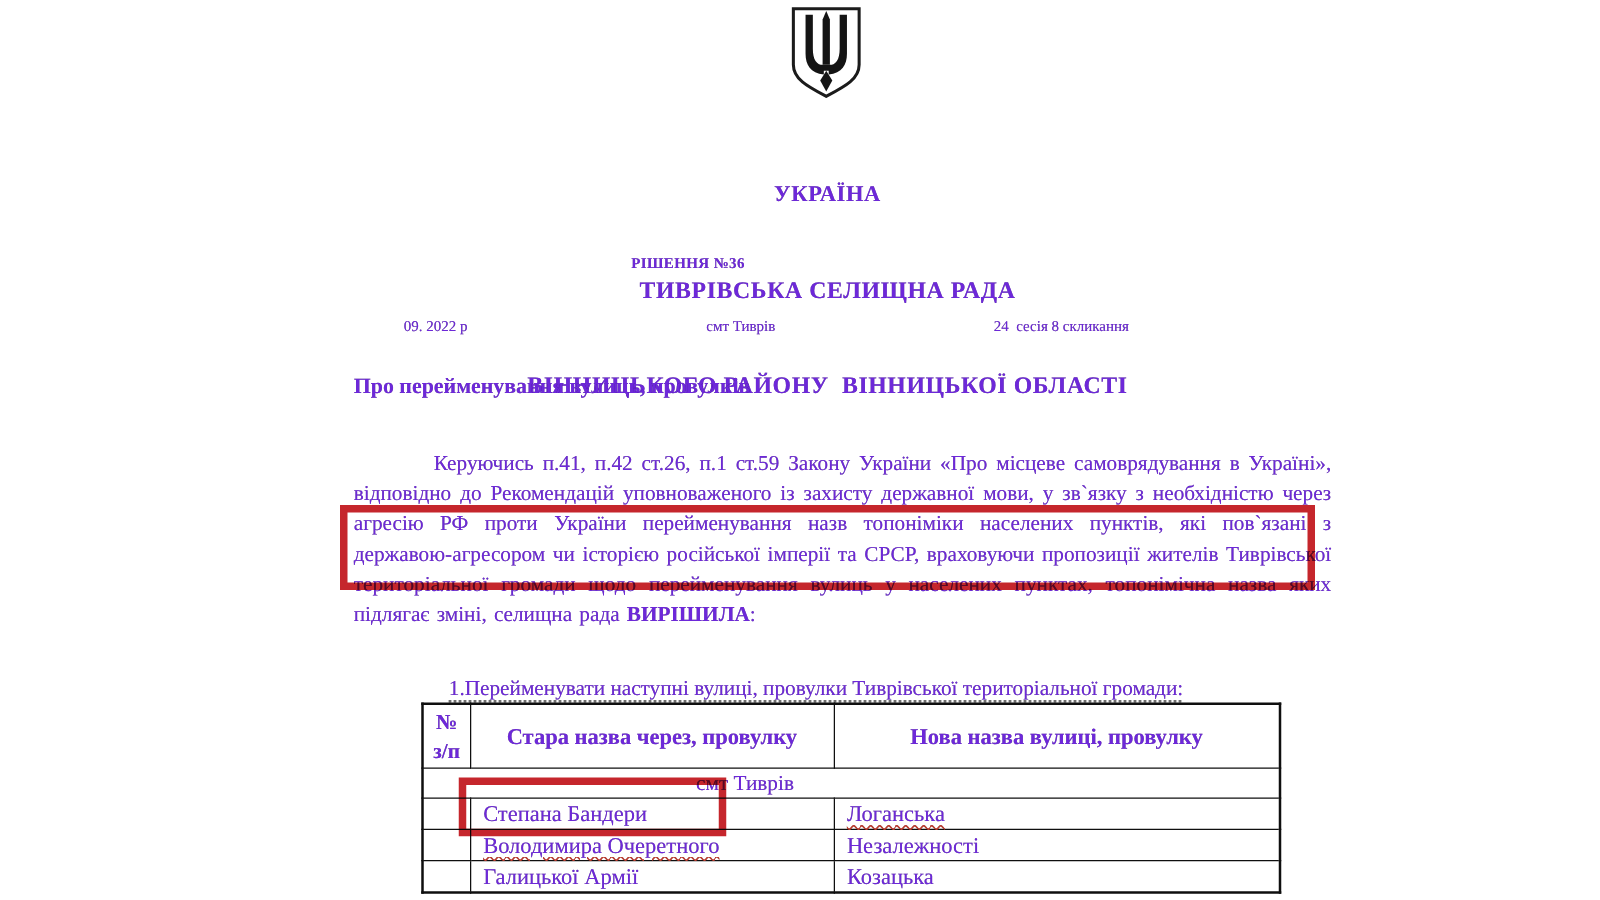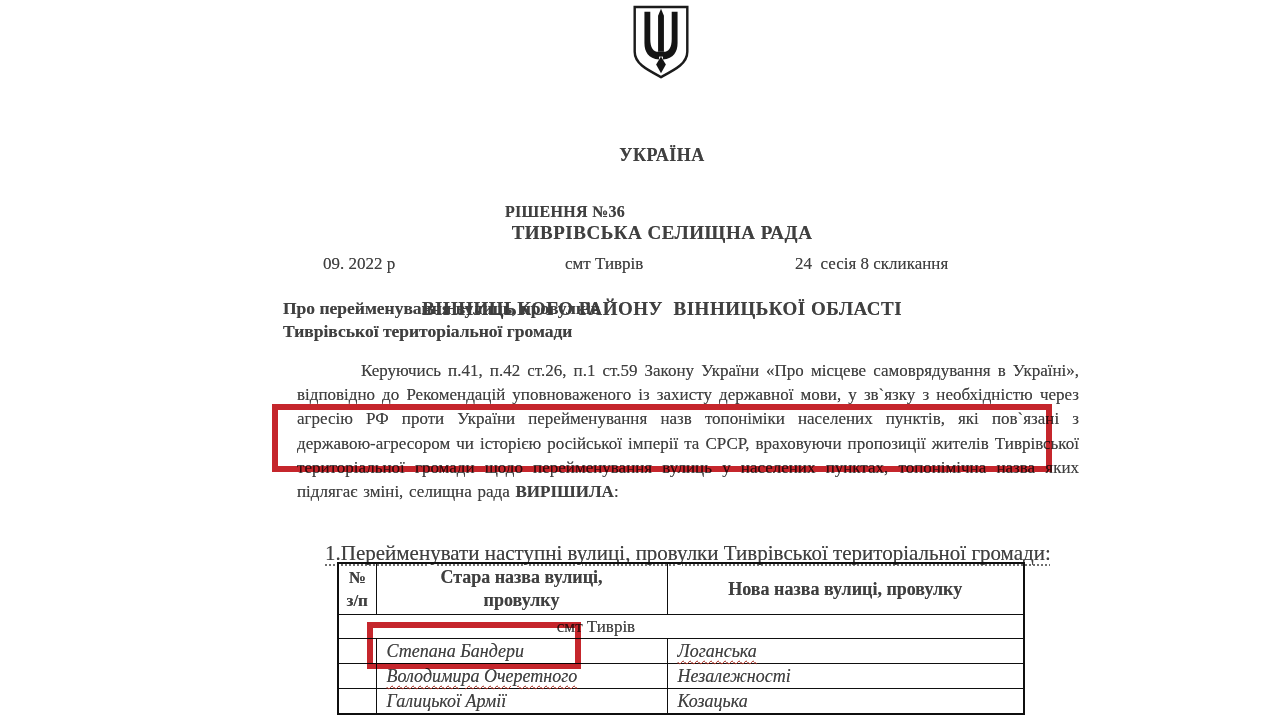--- a/index.html
+++ b/index.html
@@ -1,45 +1,45 @@
 <!DOCTYPE html>
 <html><head>
 <meta charset="utf-8">
 <style>
   html,body{margin:0;padding:0;background:#ffffff;}
   .page{
     position:relative;width:1280px;height:720px;background:#ffffff;overflow:hidden;
-    font-family:"Liberation Serif","DejaVu Serif",serif;color:#404040;
+    font-family:"Liberation Serif","DejaVu Serif",serif;color:#6d28d9;
     text-shadow:0 0 .5px rgba(0,0,0,.45);
   }
   .emblem{position:absolute;left:629px;top:4px;width:64px;height:76px;}
   .hdr{position:absolute;left:272px;top:92px;width:780px;text-align:center;
        font-weight:bold;font-size:19px;line-height:25.5px;letter-spacing:.5px;white-space:pre;}
   .hdr-country{font-size:18px;}
-  .title{position:absolute;left:505px;top:203px;font-size:16px;font-weight:bold;letter-spacing:.3px;}
-  .meta span{position:absolute;top:254px;font-size:17px;white-space:pre;}
+  .title{position:absolute;left:505px;top:203px;font-size:12px;font-weight:bold;letter-spacing:.3px;}
+  .meta span{position:absolute;top:254px;font-size:12px;white-space:pre;}
   .m-date{left:323px;} .m-place{left:565px;} .m-session{left:795px;}
   .subject{position:absolute;left:283px;top:297px;font-weight:bold;font-size:17.5px;line-height:22.5px;}
-  .bodytext{position:absolute;left:297px;top:359px;width:782px;margin:0;
+  .bodytext{position:absolute;left:283px;top:359px;width:782px;margin:0;
     font-size:17px;line-height:24.2px;text-align:justify;text-indent:64px;word-spacing:1.5px;}
   .redbox{position:absolute;border:6px solid #c5262c;box-sizing:border-box;
     mix-blend-mode:multiply;pointer-events:none;}
   .rb-par{left:272px;top:404px;width:780px;height:68px;}
   .rb-bandera{left:367px;top:622px;width:214px;height:47px;}
-  .intro{position:absolute;left:325px;top:541px;font-size:21px;
+  .intro{position:absolute;left:359px;top:541px;font-size:17px;
     text-decoration:underline dotted 1.5px #6f6f6f;text-underline-offset:4px;text-align:center;}
   .ren-table{position:absolute;left:337px;top:562px;width:686px;border-collapse:collapse;
     font-size:18px;border:2px solid #0f0f0f;table-layout:fixed;}
   .ren-table td{border:1.5px solid #0f0f0f;vertical-align:middle;padding:0;}
   .thead td{font-weight:bold;text-align:center;height:50px;line-height:23px;}
   .c-num{white-space:pre-line;font-size:17px;line-height:22px;}
   .c-old{padding:0 28px !important;}
   .section td{text-align:center;height:23px;font-weight:normal;padding-right:170px !important;font-size:17px;}
   .r td{height:24px;}
-  .r .old,.r .new{padding-left:10px !important;text-align:left;font-style:italic;}
+  .r .old,.r .new{padding-left:10px !important;text-align:left;}
   .sq{text-decoration:underline wavy 1px #c0392b;text-underline-offset:3px;margin-top:27px;}
 </style>
 </head>
 <body>
 
 <div class="page">
 
   <div class="emblem">
     <svg viewBox="0 0 64 78" width="64" height="76">
       <path d="M5 3 H59 V49 C59 61 47 67 32 75 C17 67 5 61 5 49 Z" fill="none" stroke="#1b1b1b" stroke-width="2.5"></path>
@@ -62,40 +62,39 @@
   <div class="title">РІШЕННЯ №36</div>
 
   <div class="meta">
     <span class="m-date">09. 2022 р</span>
     <span class="m-place">смт Тиврів</span>
     <span class="m-session">24  сесія 8 скликання</span>
   </div>
 
   <div class="subject">
     <div>Про перейменування  вулиць, провулків</div>
-    <div>Тиврівської територіальної громади</div>
   </div>
 
   <p class="bodytext"><span>Керуючись п.41, п.42 ст.26, п.1 ст.59 Закону України «Про місцеве самоврядування в Україні», відповідно до Рекомендацій уповноваженого із захисту державної мови, у зв`язку з необхідністю через агресію РФ проти України  перейменування назв топоніміки населених пунктів, які пов`язані з державою-агресором чи історією російської імперії та СРСР, враховуючи пропозиції жителів Тиврівської територіальної громади щодо перейменування вулиць у населених пунктах, топонімічна назва яких підлягає зміні, селищна рада </span><b>ВИРІШИЛА</b><span>:</span></p>
 
   <div class="redbox rb-par"></div>
 
   <div class="intro">1.Перейменувати наступні вулиці, провулки  Тиврівської територіальної громади:</div>
 
   <table class="ren-table">
     <colgroup>
         <col style="width:38px">
         <col style="width:291px">
         <col style="width:357px">
       </colgroup>
     <tbody>
         <tr class="thead">
       <td class="c-num">№
 з/п</td>
-      <td class="c-old">Стара назва вулиці, провулку</td>
+      <td class="c-old">Стара назва через, провулку</td>
       <td class="c-new">Нова назва вулиці, провулку</td>
     </tr>
     <tr class="section">
       <td colspan="3">смт Тиврів</td>
     </tr>
     <tr class="r">
       <td class="num"></td>
       <td class="old">Степана Бандери</td>
       <td class="new"><span class="sq">Логанська</span></td>
     </tr>

